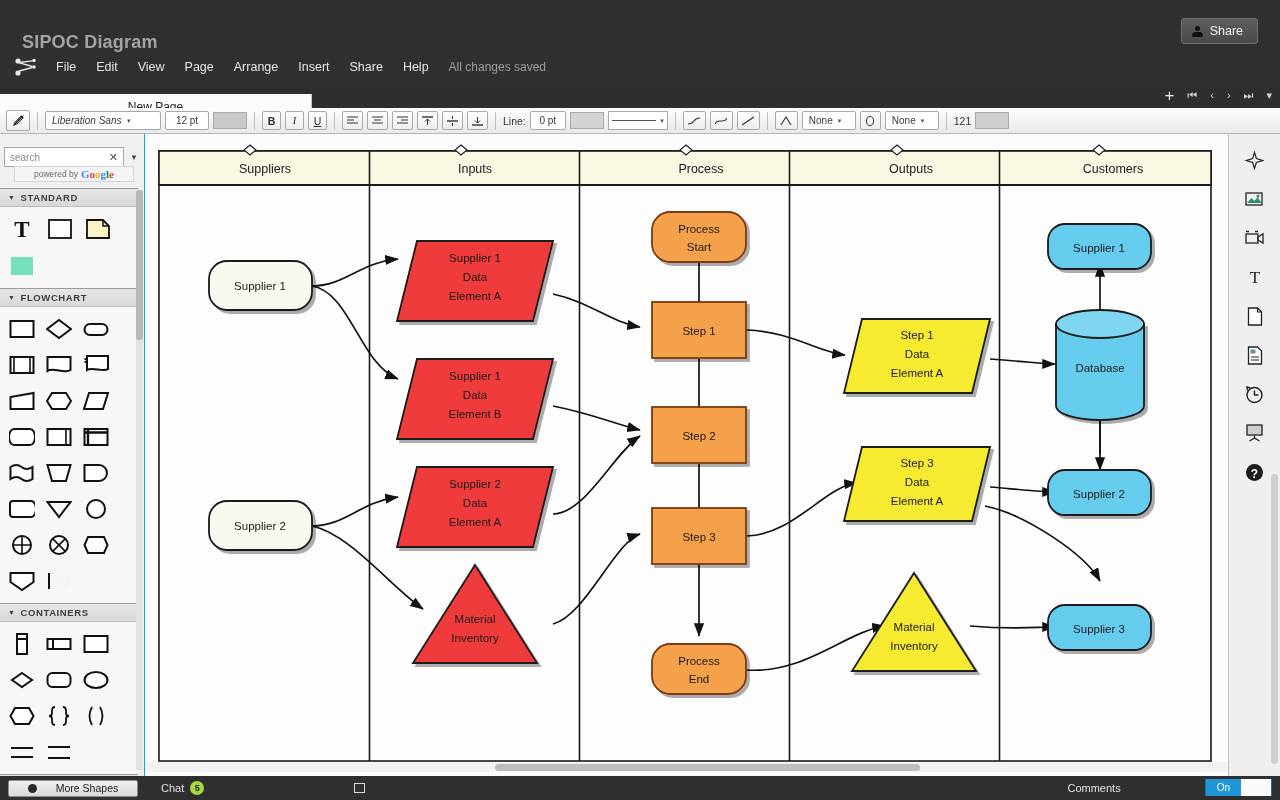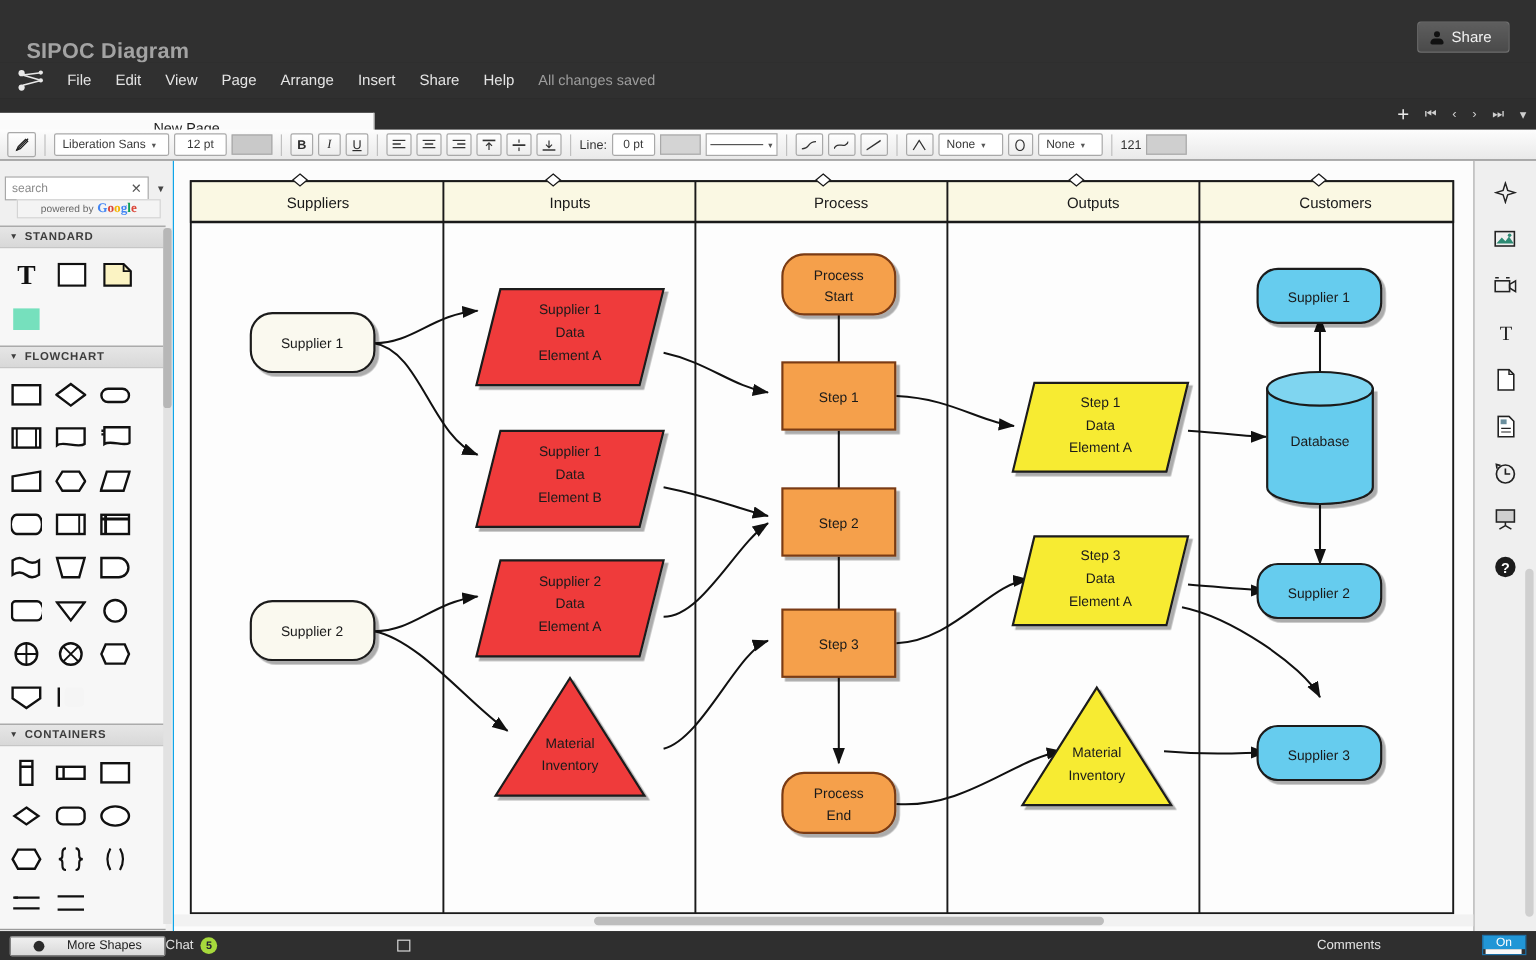--- a/index.html
+++ b/index.html
@@ -222,42 +222,42 @@
     background: linear-gradient(#f0f0f0,#d9d9d9);
     border: 1px solid #8d8d8d; border-radius: 2px;
     display: flex; align-items: center; justify-content: center; gap: 19px;
     font-size: 10.5px; color: #222; cursor: pointer;
   }
   .more-shapes .gicon {
     width: 9px; height: 9px; border-radius: 50%; background: #2a2a2a;
     position: relative;
   }
   .chat-area {
-    margin-left: 0; display: flex; align-items: center; gap: 6px;
+    margin-left: 23px; display: flex; align-items: center; gap: 6px;
     font-size: 11px; color: #e2e2e2; cursor: pointer;
   }
   .chat-badge {
     width: 14px; height: 14px; border-radius: 50%; background: #a6d93c;
     color: #223; font-size: 9px; font-weight: bold;
     display: flex; align-items: center; justify-content: center;
   }
   .win-icon {
     margin-left: 150px; width: 11px; height: 10px;
     border: 1.5px solid #d8d8d8; cursor: pointer;
   }
   .comments-area {
     position: absolute; right: 8px; top: 3px;
     display: flex; align-items: center; gap: 0;
   }
   .comments-label {
     font-size: 11px; color: #e4e4e4; margin-right: 84px; cursor: pointer;
   }
   .toggle {
     display: flex; align-items: center; height: 17px;
-    border: 1px solid #1d6fa5; cursor: pointer; flex-direction: column;
+    border: 1px solid #1d6fa5; cursor: pointer;
   }
   .toggle .on {
     background: #2196d6; color: #fff; font-size: 10px;
     padding: 0 11px; height: 17px; display: flex; align-items: center;
   }
   .toggle .knob { background: #fafafa; width: 30px; height: 17px; }
 
   
   .dg-label {
     font-family: "Liberation Sans", sans-serif;
@@ -316,21 +316,21 @@
   </div>
 
   <div class="fmtbar">
     <div class="tb-btn" style="width:24px;height:21px;">
       <svg width="13" height="13" viewBox="0 0 13 13">
           <path d="M2 11 L3.2 8.2 L9.3 2.1 L11 3.8 L4.9 9.9 Z" fill="none" stroke="#222" stroke-width="1.1"></path>
           <path d="M1.6 11.4 L11.4 1.6" stroke="#222" stroke-width="1"></path>
         </svg>
     </div>
     <div class="tb-div"></div>
-    <div class="tb-sel" style="width:96px;">
+    <div class="tb-sel" style="width:116px;font-style:italic;">
       <span>Liberation Sans</span>
       <span class="caret">▾</span>
     </div>
     <div class="tb-input" style="width:44px;">12 pt</div>
     <div class="tb-swatch"></div>
     <div class="tb-div"></div>
     <div class="tb-btn" style="font-weight:bold;">B</div>
     <div class="tb-btn" style="font-style:italic;font-family:'Liberation Serif',serif;">I</div>
     <div class="tb-btn" style="text-decoration:underline;">U</div>
     <div class="tb-div"></div>

